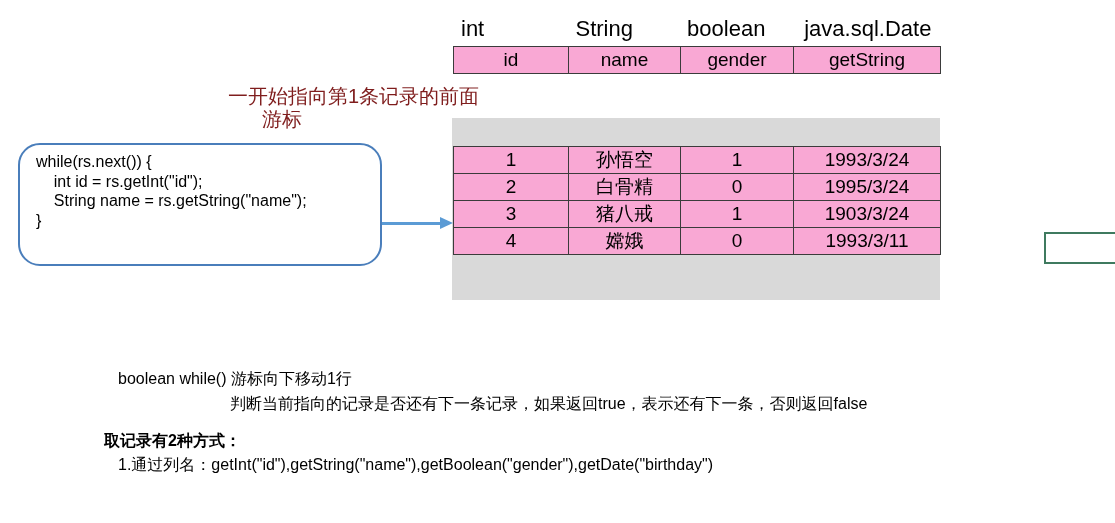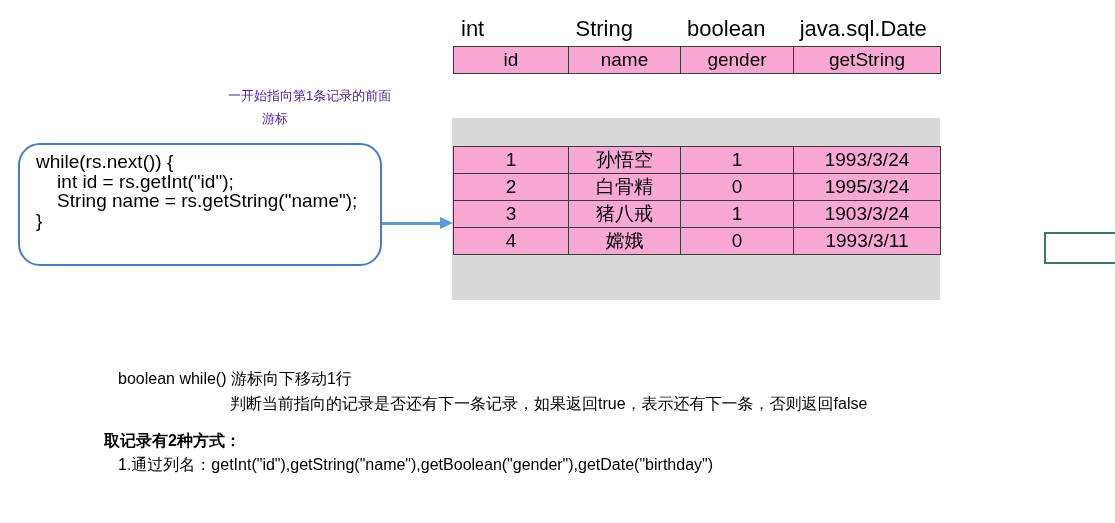--- a/index.html
+++ b/index.html
@@ -31,21 +31,21 @@
   .type-cell {
     font-size: 22px;
     line-height: 26px;
     padding-left: 8px;
     white-space: nowrap;
     color: #000;
   }
   .type-c0 { width: 114px; }
   .type-c1 { width: 111px; }
   .type-c2 { width: 112px; }
-  .type-c3 { width: 146px; }
+  .type-c3 { width: 146px; text-align: center; }
 
   
   .gray-band {
     position: absolute;
     left: 452px;
     top: 118px;
     width: 488px;
     height: 182px;
     background: #d9d9d9;
   }
@@ -77,45 +77,45 @@
     width: 483px;
   }
   .col-id     { width: 114px; }
   .col-name   { width: 111px; }
   .col-gender { width: 112px; }
   .col-bday   { width: 146px; }
 
   
   .anno {
     position: absolute;
-    font-size: 13px;
+    font-size: 20px;
     line-height: 22px;
     white-space: nowrap;
-    color: #4c1d95;
+    color: #7f1d1d;
   }
   #anno-cursor-pos { left: 228px; top: 85px; }
   #anno-cursor     { left: 262px; top: 108px; }
 
   
   #code-box {
     position: absolute;
     left: 18px;
     top: 143px;
     width: 364px;
     height: 123px;
     border: 2px solid #4a7ebb;
     border-radius: 22px;
     background: #ffffff;
     box-sizing: border-box;
   }
   #code-text {
     position: absolute;
     left: 36px;
     top: 152px;
-    font-size: 19px;
+    font-size: 16px;
     line-height: 19.5px;
     white-space: pre;
     color: #000;
   }
 
   
   #arrow-line {
     position: absolute;
     left: 382px;
     top: 222px;

